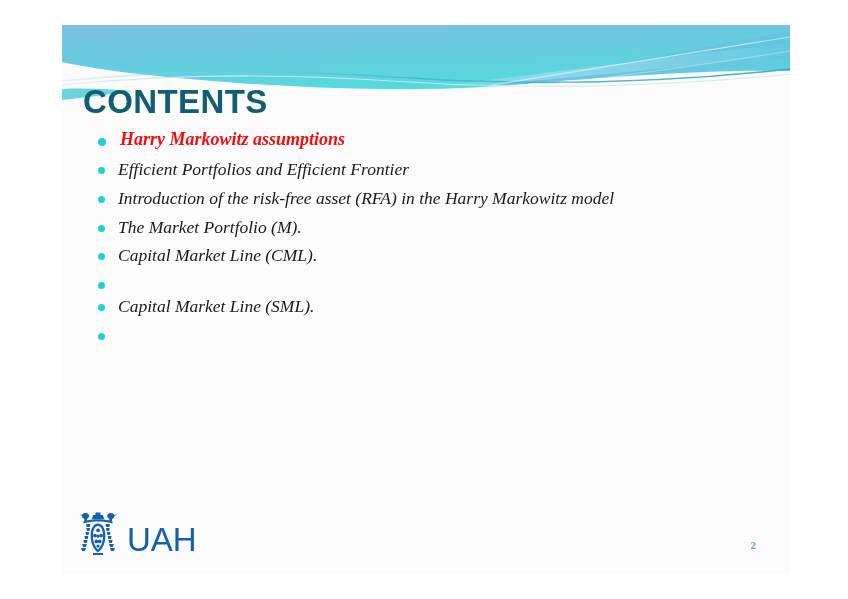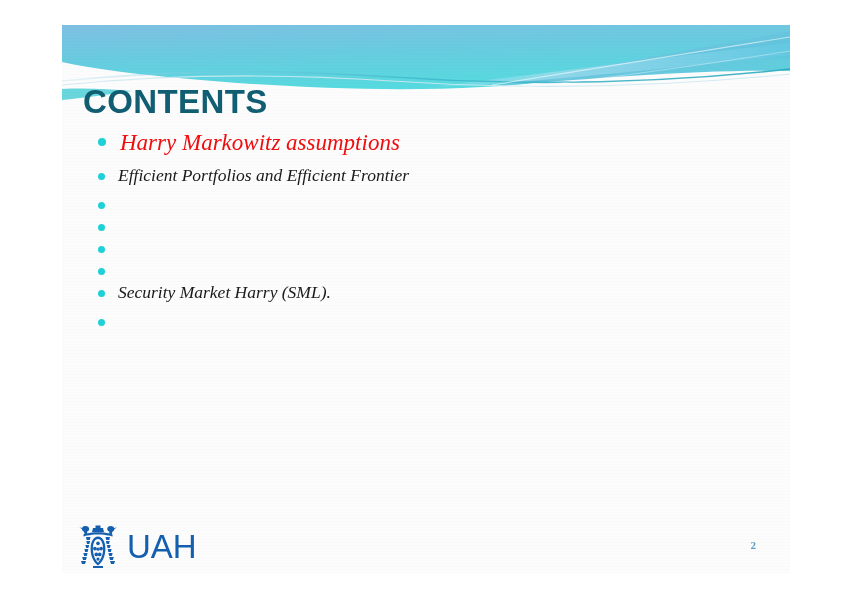--- a/index.html
+++ b/index.html
@@ -87,42 +87,42 @@
     font-family: "Liberation Serif", serif;
     font-style: italic;
     color: #1a1a1a;
     font-size: 17.5px;
     line-height: 1.30;
   }
 
   
   .lvl-emph .bullet-text {
     color: #ef0d0d;
-    font-weight: normal;
-    font-size: 23px;
+    font-weight: bold;
+    font-size: 18px;
     line-height: 1.28;
   }
   .lvl-emph .bullet-dot {
     width: 8px;
     height: 8px;
     margin-right: 14px;
   }
   .lvl-emph { margin-bottom: 7px; }
   .lvl-norm { margin-bottom: 6px; }
 
   .lvl-emph .bullet-dot { margin-top: 10px; }
   .lvl-norm .bullet-dot { margin-top: 9px; }
 
   
   #logo {
     position: absolute;
     left: 12px;
-    bottom: 4px;
+    bottom: 17px;
     display: flex;
-    align-items: center;
+    align-items: flex-end;
     z-index: 5;
   }
   #logo-mark { display: block; }
   #logo-text {
     font-family: "Liberation Sans", sans-serif;
     font-size: 33px;
     font-weight: normal;
     color: #1560ae;
     letter-spacing: 0px;
     margin-left: 5px;
@@ -213,38 +213,41 @@
     </div>
 
 
     <div class="bullet-row lvl-norm">
       <span class="bullet-dot"></span>
       <span class="bullet-text">Efficient Portfolios and Efficient Frontier</span>
     </div>
 
     <div class="bullet-row lvl-norm">
       <span class="bullet-dot"></span>
-    </div>
-
-    <div class="bullet-row lvl-norm">
-      <span class="bullet-dot"></span>
-    </div>
-
-    <div class="bullet-row lvl-norm">
-      <span class="bullet-dot"></span>
-    </div>
-
-
-    <div class="bullet-row lvl-norm">
-      <span class="bullet-dot"></span>
-    </div>
-
-    <div class="bullet-row lvl-norm">
-      <span class="bullet-dot"></span>
-      <span class="bullet-text">Security Market Harry (SML).</span>
+      <span class="bullet-text">Introduction of the risk-free asset (RFA) in the Harry Markowitz model</span>
+    </div>
+
+    <div class="bullet-row lvl-norm">
+      <span class="bullet-dot"></span>
+      <span class="bullet-text">The Market Portfolio (M).</span>
+    </div>
+
+    <div class="bullet-row lvl-norm">
+      <span class="bullet-dot"></span>
+      <span class="bullet-text">Capital Market Line (CML).</span>
+    </div>
+
+
+    <div class="bullet-row lvl-norm">
+      <span class="bullet-dot"></span>
+    </div>
+
+    <div class="bullet-row lvl-norm">
+      <span class="bullet-dot"></span>
+      <span class="bullet-text">Capital Market Line (SML).</span>
     </div>
 
     <div class="bullet-row lvl-norm">
       <span class="bullet-dot"></span>
     </div>
 
   </div>
 
   <div id="logo">
     <svg id="logo-mark" width="48" height="46" viewBox="0 0 48 46" xmlns="http://www.w3.org/2000/svg">

